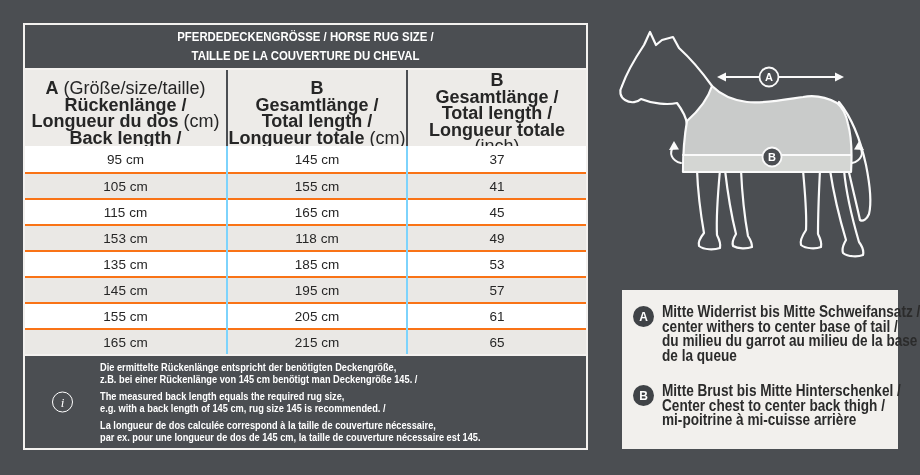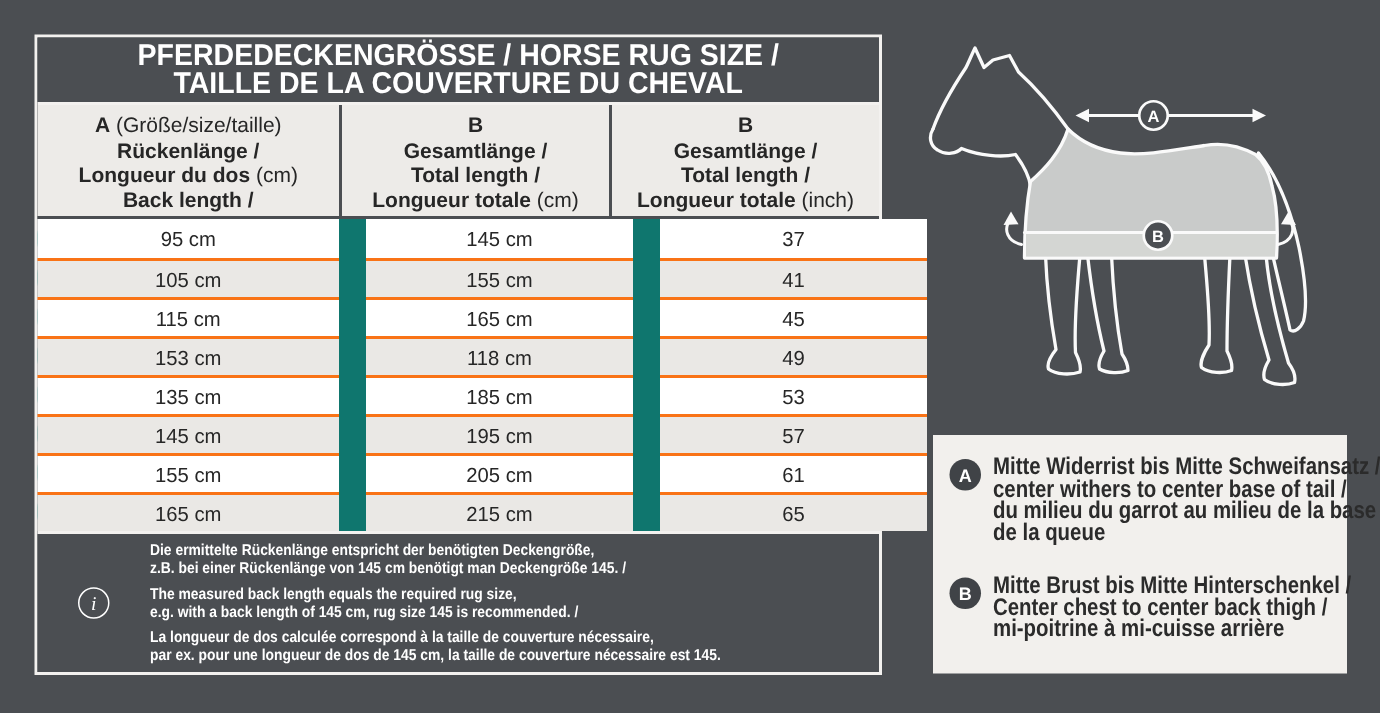--- a/index.html
+++ b/index.html
@@ -10,38 +10,38 @@
   .stage{position:absolute;inset:0;}
 
   
   .table-panel{
     position:absolute;left:23px;top:23px;width:565px;height:427px;
     border:2px solid #f3f1ef;box-sizing:border-box;
     display:flex;flex-direction:column;background:#4b4e52;
   }
   .tbl-title{
     height:43px;border-bottom:2px solid #f3f1ef;background:#4b4e52;
-    color:#ffffff;font-weight:bold;font-size:20px;line-height:19px;
+    color:#ffffff;font-weight:bold;font-size:12px;line-height:19px;
     display:flex;flex-direction:column;justify-content:center;text-align:center;
   }
   .tbl-title div{transform:scaleX(.95);transform-origin:center;}
   .hdr-row{
     display:grid;grid-template-columns:201px 178px 178px;column-gap:2px;
     background:#4b4e52;padding-bottom:2px;height:74px;
   }
   .hdr-cell{
-    background:#edebe8;color:#262626;font-size:14px;font-weight:bold;
+    background:#edebe8;color:#262626;font-size:18px;font-weight:bold;
     line-height:16.5px;text-align:center;display:flex;flex-direction:column;
     justify-content:center;padding-top:2px;
   }
   .hdr-cell .light{font-weight:normal;}
   .body-rows{display:flex;flex-direction:column;}
   .row{
-    display:grid;grid-template-columns:201px 178px 178px;column-gap:18px;
-    background:#0f766e;height:26px;border-radius:10px;
+    display:grid;grid-template-columns:201px 178px 178px;column-gap:2px;
+    background:#7dd3fc;height:26px;border-radius:10px;
   }
   .cell{
     display:flex;align-items:center;justify-content:center;
     font-size:13.5px;color:#262626;background:#ffffff;box-sizing:border-box;
   }
   .row.alt .cell{background:#eae8e5;}
   .row:not(:first-child) .cell{border-top:2px solid #f97316;}
   .tbl-note{
     flex:1;border-top:2px solid #f3f1ef;background:#4b4e52;position:relative;
     color:#ffffff;display:flex;flex-direction:column;justify-content:center;

